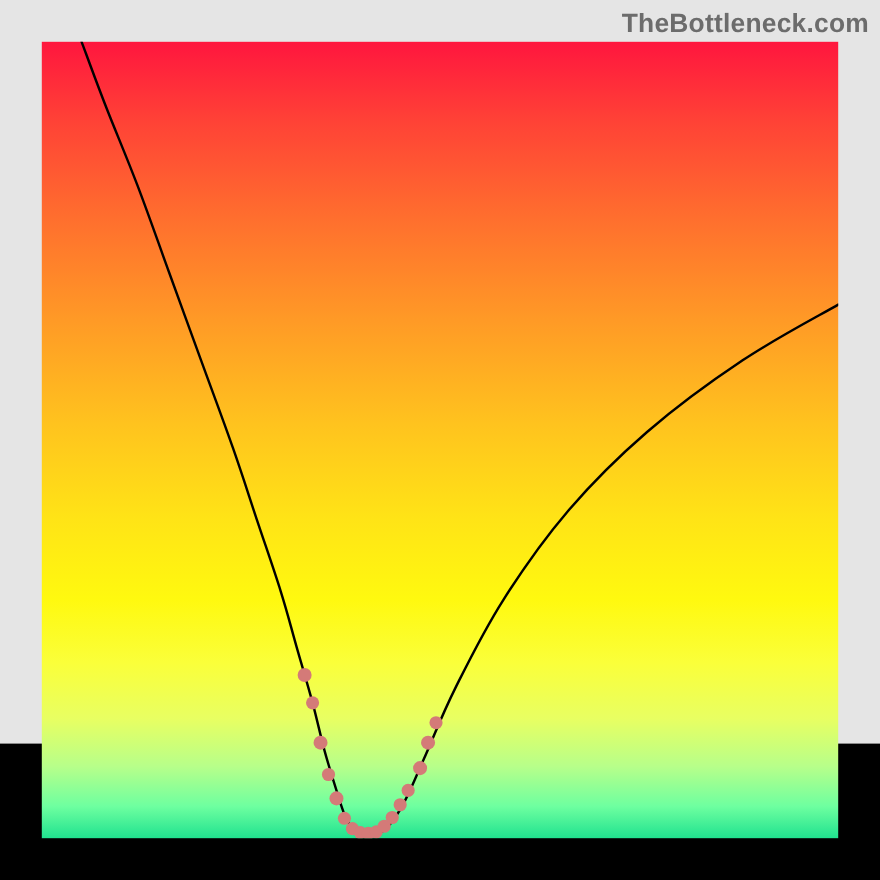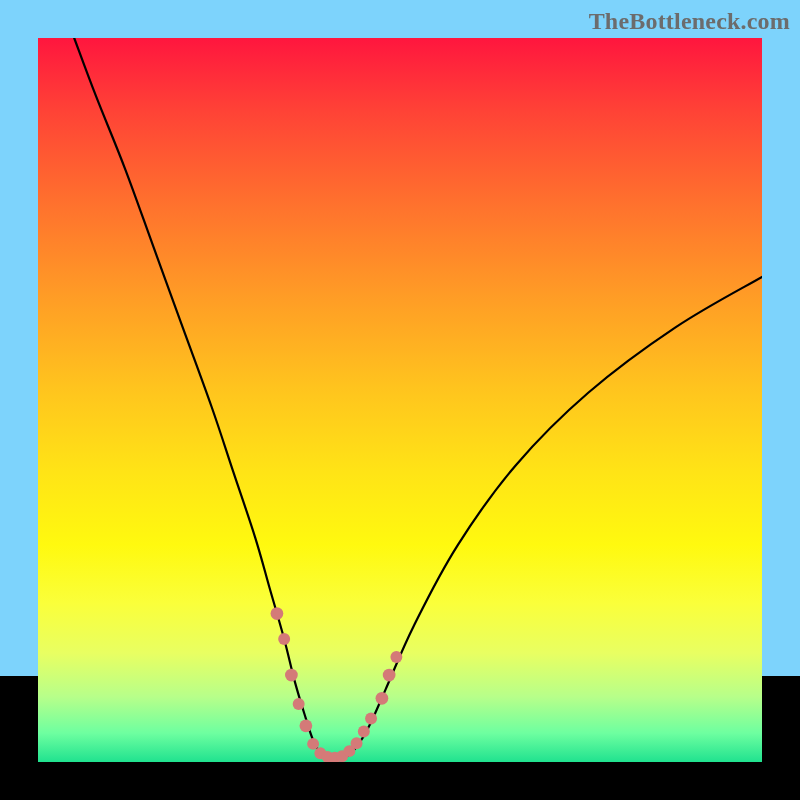--- a/index.html
+++ b/index.html
@@ -8,22 +8,21 @@
     width: 800px;
     height: 800px;
     background: #000;
     overflow: hidden;
     font-family: -apple-system, BlinkMacSystemFont, "Segoe UI", Arial, sans-serif;
   }
   .outer {
     position: relative;
     width: 800px;
     height: 676px;
-    background: #7dd3fc;
-    font-family: Liberation Serif, serif;
+    background: #e5e5e5;
   }
   .plot-frame {
     position: absolute;
     left: 38px;
     top: 38px;
     width: 724px;
     height: 724px;
     background: linear-gradient(
       to bottom,
       #ff163e 0%,

